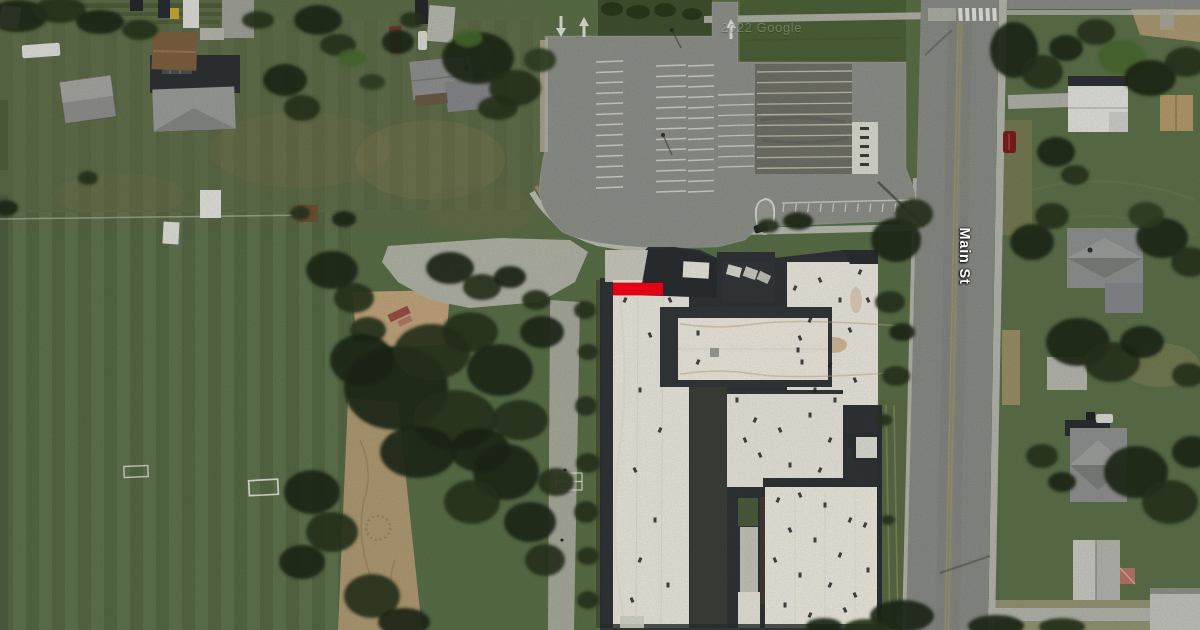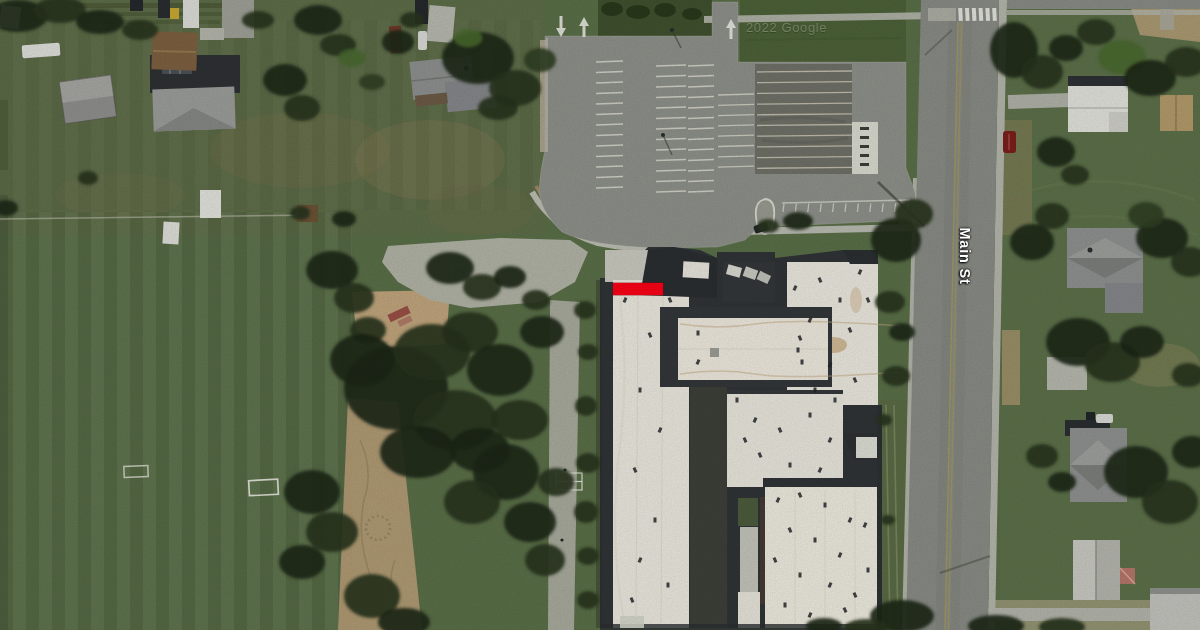--- a/index.html
+++ b/index.html
@@ -9,21 +9,21 @@
     font-family:"Liberation Sans",sans-serif;
   }
   .map svg{position:absolute;left:0;top:0;}
   .street-label{
     position:absolute;left:965px;top:256px;
     transform:translate(-50%,-50%) rotate(90deg);
     color:#ffffff;font-weight:bold;font-size:14.5px;letter-spacing:.8px;white-space:nowrap;
     text-shadow:0 0 2px rgba(0,0,0,.95),0 0 3px rgba(0,0,0,.75),1px 1px 2px rgba(0,0,0,.85);
   }
   .watermark{
-    position:absolute;left:746px;top:20px;
+    position:absolute;left:721px;top:20px;
     color:rgba(215,224,200,.32);font-size:13px;letter-spacing:.6px;
     text-shadow:0 1px 1px rgba(20,35,15,.35);
   }
   .marker{
     position:absolute;left:613px;top:283px;width:50px;height:12px;
     background:var(--p-marker,#e60013);
     box-shadow:0 0 0 .5px rgba(140,0,10,.65);
   }
 </style>
 </head>

